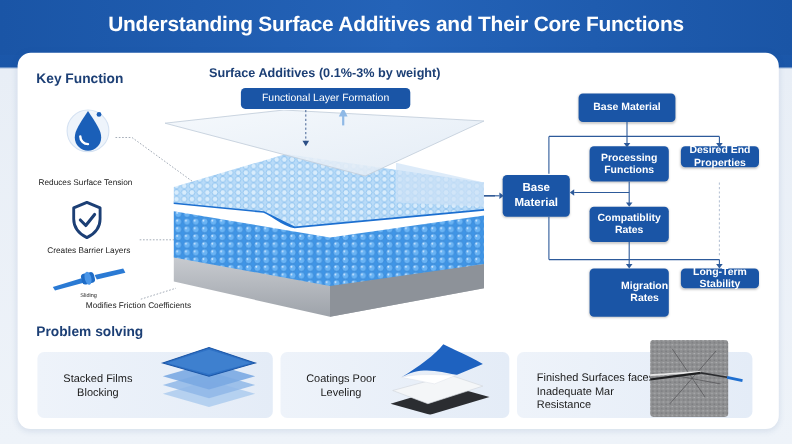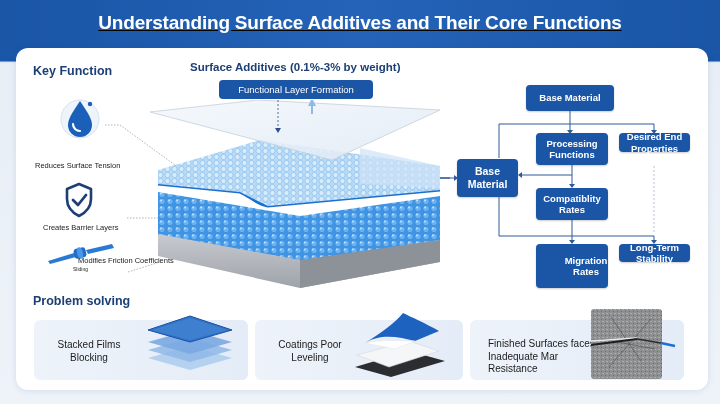--- a/index.html
+++ b/index.html
@@ -5,21 +5,21 @@
   * { box-sizing: border-box; margin: 0; padding: 0; }
   html, body { width: 720px; height: 404px; overflow: hidden; }
   body {
     font-family: "Liberation Sans", sans-serif;
     background: linear-gradient(180deg, #1f5cb0 0%, #1a56a8 15%, #e8eef6 15.5%, #eef3f9 100%);
     position: relative;
   }
   .header {
     position: absolute; left: 0; top: 0; width: 720px; height: 50px;
     background: linear-gradient(90deg, #1a55a6 0%, #2463b8 50%, #1a55a6 100%);
-    display: flex; align-items: center; justify-content: center; text-decoration: underline;
+    display: flex; align-items: center; justify-content: center;
   }
   .header h1 {
     color: #ffffff; font-size: 19px; font-weight: bold; letter-spacing: -0.2px;
     margin-top: -4px;
   }
   .panel {
     position: absolute; left: 16px; top: 48px; width: 692px; height: 342px;
     background: #ffffff; border-radius: 12px;
     box-shadow: 0 1px 6px rgba(30,70,130,0.12);
   }
@@ -79,21 +79,21 @@
 
 <div style="position:absolute; left:46px; top:243px;">
   <svg width="70" height="22" viewBox="0 0 70 22">
     <path d="M2 18 L28 10 L30 14 L4 21 Z" fill="#2a7ad4"></path>
     <path d="M40 7 L66 1 L68 5 L42 11 Z" fill="#2a7ad4"></path>
     <rect x="28" y="5" width="12" height="10" rx="3" fill="#1f6cc6" transform="rotate(-14 34 10)"></rect>
     <ellipse cx="34" cy="10" rx="3" ry="6" fill="#4a96e8" transform="rotate(-14 34 10)"></ellipse>
   </svg>
 </div>
 <div class="kf-label" style="left:73px; top:266px; font-size:5px;">Sliding</div>
-<div class="kf-label" style="left:34px; top:256px;padding-left:44px;">Modifies Friction Coefficients</div>
+<div class="kf-label" style="left:34px; top:273px;padding-left:44px;">Modifies Friction Coefficients</div>
 
 <svg style="position:absolute; left:100px; top:120px;" width="110" height="160">
   <path d="M5 5 L20 5 L75 45" fill="none" stroke="#8a94a2" stroke-width="0.7" stroke-dasharray="1.5,1.5"></path>
   <path d="M27 98 L60 98" fill="none" stroke="#8a94a2" stroke-width="0.7" stroke-dasharray="1.5,1.5"></path>
   <path d="M28 152 L60 142" fill="none" stroke="#8a94a2" stroke-width="0.7" stroke-dasharray="1.5,1.5"></path>
 </svg>
 
 <div class="sa-title">Surface Additives (0.1%-3% by weight)</div>
 <div class="flf-btn">Functional Layer Formation</div>
 

